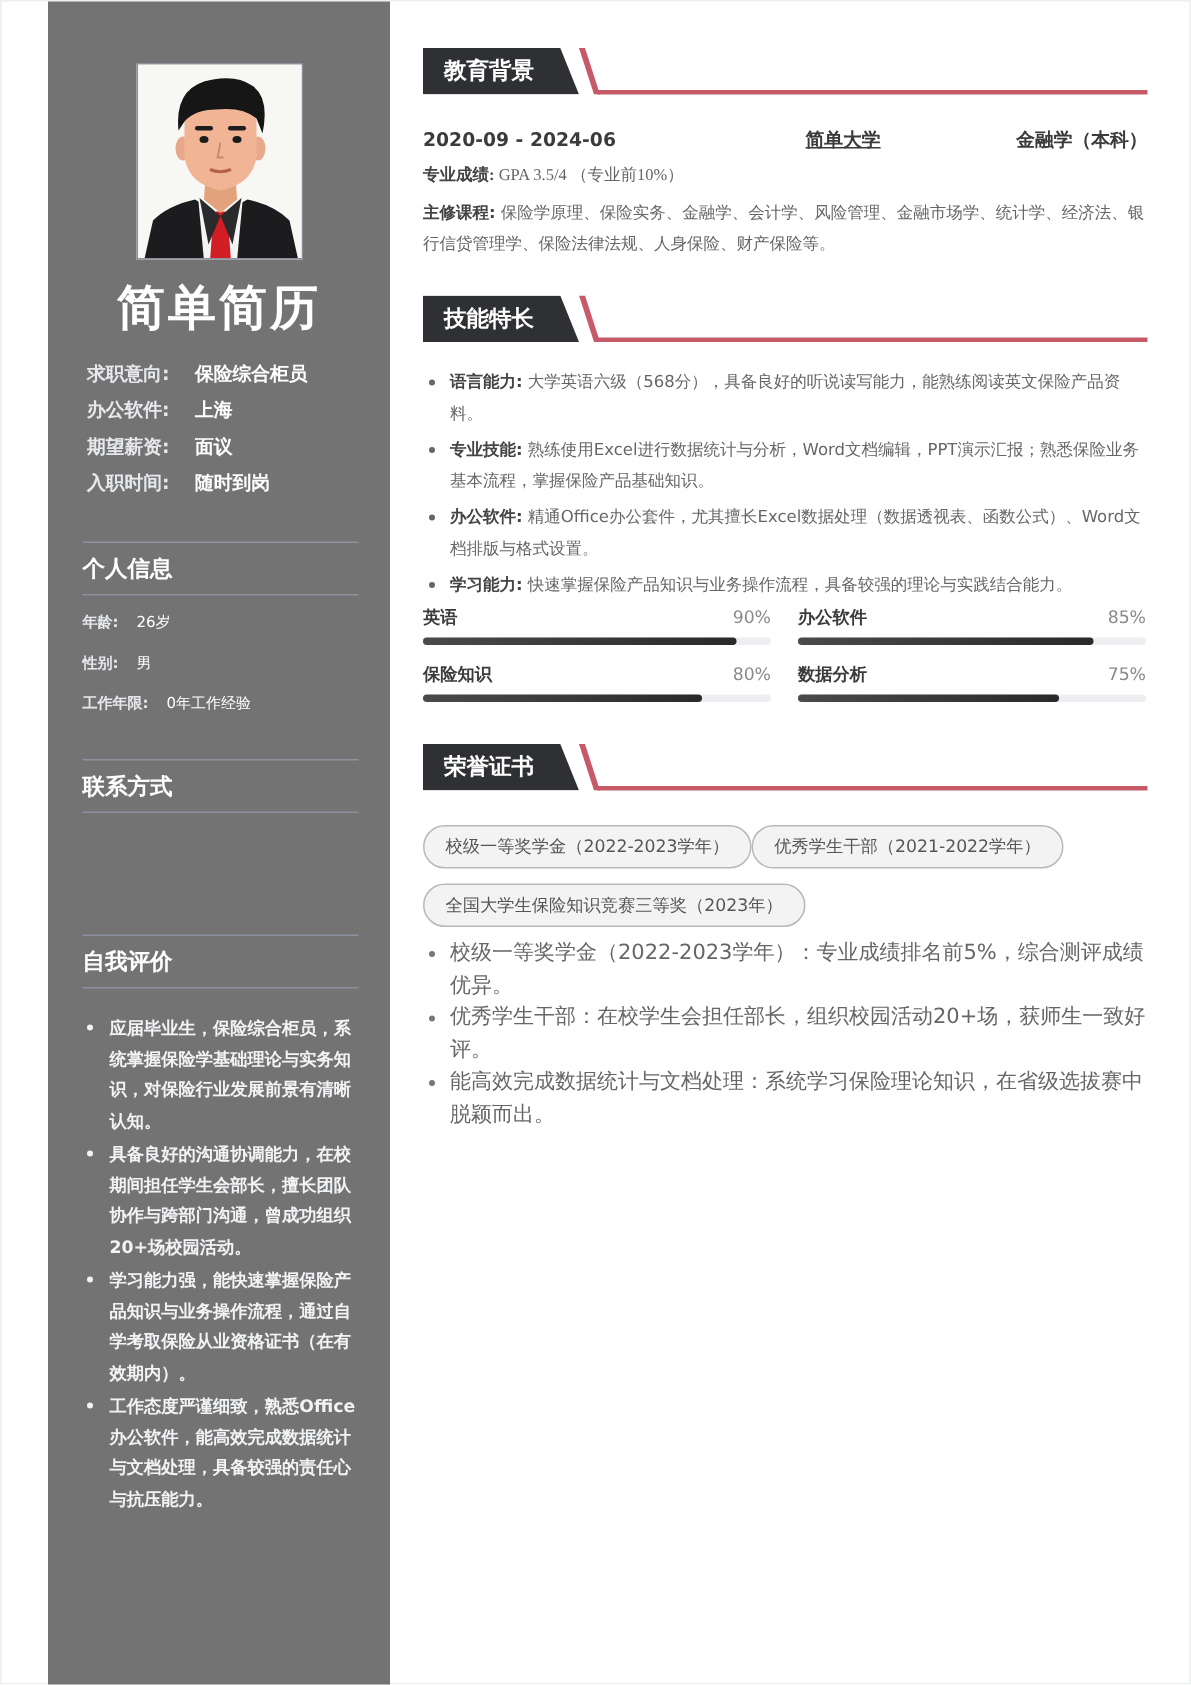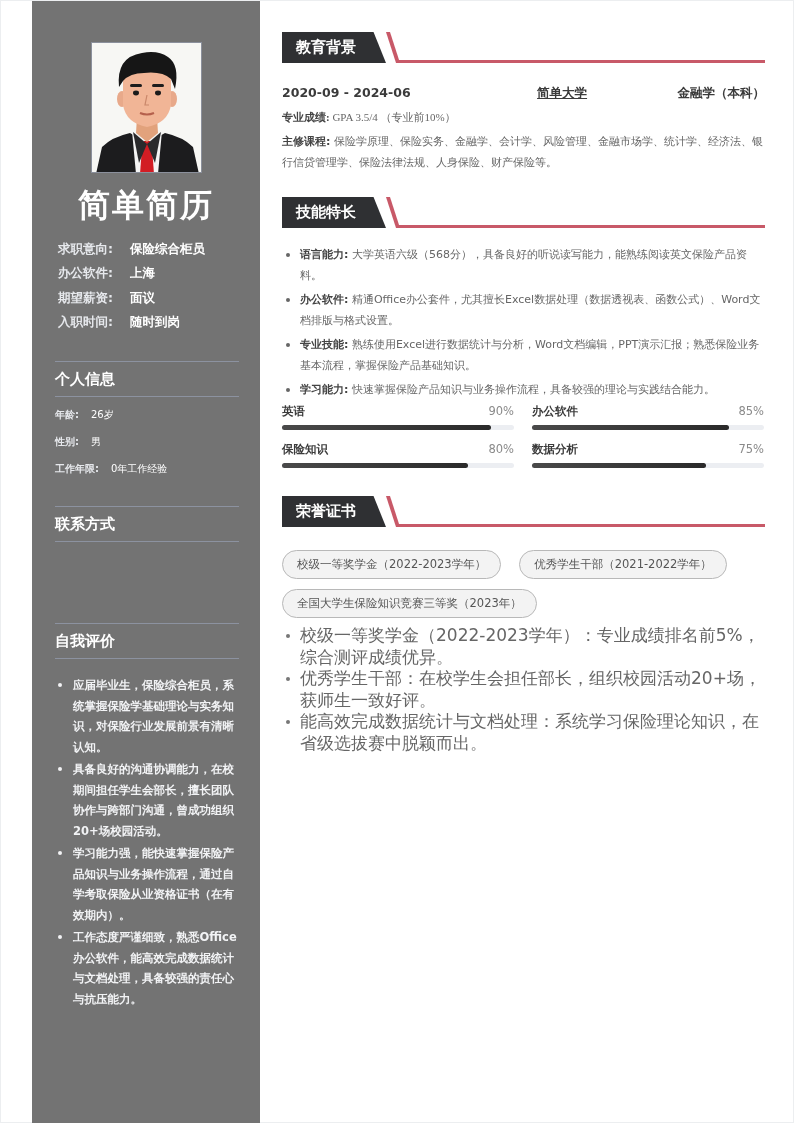--- a/index.html
+++ b/index.html
@@ -39,24 +39,24 @@
   .skills-list li { position: relative; padding-left: 18px; font-size: 11px; line-height: 21px; color: #666; margin-bottom: 3px; }
   .skills-list li::before { content: ""; position: absolute; left: 4px; top: 9px; width: 4px; height: 4px; border-radius: 50%; background: #666; }
   .skills-list li b { color: #444; }
   .bars { display: grid; grid-template-columns: 232px 232px; column-gap: 18px; row-gap: 0; margin-top: 4px; }
   .bar-item { height: 38px; }
   .bar-top { display: flex; justify-content: space-between; font-size: 11.5px; }
   .bar-top .n { font-weight: bold; color: #3b3b3b; }
   .bar-top .p { color: #8a8a8a; }
   .bar-track { margin-top: 6px; height: 5px; border-radius: 3px; background: #eceef2; position: relative; }
   .bar-fill { position: absolute; left: 0; top: 0; height: 5px; border-radius: 3px; background: linear-gradient(90deg, #4a4a4a, #2a2a2a); }
-  .tags { display: flex; flex-wrap: wrap; gap: 10px 18px; margin-top: 22px; }
+  .tags { display: flex; flex-wrap: wrap; gap: 10px 0; margin-top: 22px; }
   .tag { height: 29px; padding: 0 14px; border: 1px solid #b8b8b8; border-radius: 15px; background: #f3f3f3; font-size: 11.5px; color: #555; display: flex; align-items: center; }
   .honor-list { list-style: none; margin-top: 7px; }
-  .honor-list li { position: relative; padding-left: 18px; font-size: 17px; line-height: 21.5px; color: #666; }
+  .honor-list li { position: relative; padding-left: 18px; font-size: 14px; line-height: 21.5px; color: #666; }
   .honor-list li::before { content: ""; position: absolute; left: 4px; top: 9px; width: 4px; height: 4px; border-radius: 50%; background: #777; }
 </style>
 </head>
 <body>
 
 <div class="page">
 
   <aside class="sidebar">
     <div class="photo">
       <svg width="111" height="131" viewBox="0 0 111 131">
@@ -176,22 +176,22 @@
     <section style="position:absolute; top:196px; left:0; width:483px;">
       <div class="sec-head">
         <div class="tab">技能特长</div>
         <svg class="slash" viewBox="0 0 14 31">
             <polygon points="0,0 4,0 14,31 10,31" fill="#c85968"></polygon>
           </svg>
         <div class="line"></div>
       </div>
       <ul class="skills-list">
         <li><b>语言能力:</b><span> 大学英语六级（568分），具备良好的听说读写能力，能熟练阅读英文保险产品资料。</span></li>
+        <li><b>专业技能:</b><span> 熟练使用Excel进行数据统计与分析，Word文档编辑，PPT演示汇报；熟悉保险业务基本流程，掌握保险产品基础知识。</span></li>
         <li><b>办公软件:</b><span> 精通Office办公套件，尤其擅长Excel数据处理（数据透视表、函数公式）、Word文档排版与格式设置。</span></li>
-        <li><b>专业技能:</b><span> 熟练使用Excel进行数据统计与分析，Word文档编辑，PPT演示汇报；熟悉保险业务基本流程，掌握保险产品基础知识。</span></li>
         <li><b>学习能力:</b><span> 快速掌握保险产品知识与业务操作流程，具备较强的理论与实践结合能力。</span></li>
       </ul>
       <div class="bars">
         <div class="bar-item">
           <div class="bar-top">
               <span class="n">英语</span>
               <span class="p">90%</span>
             </div>
           <div class="bar-track">
               <div class="bar-fill" style="width:90%;"></div>

